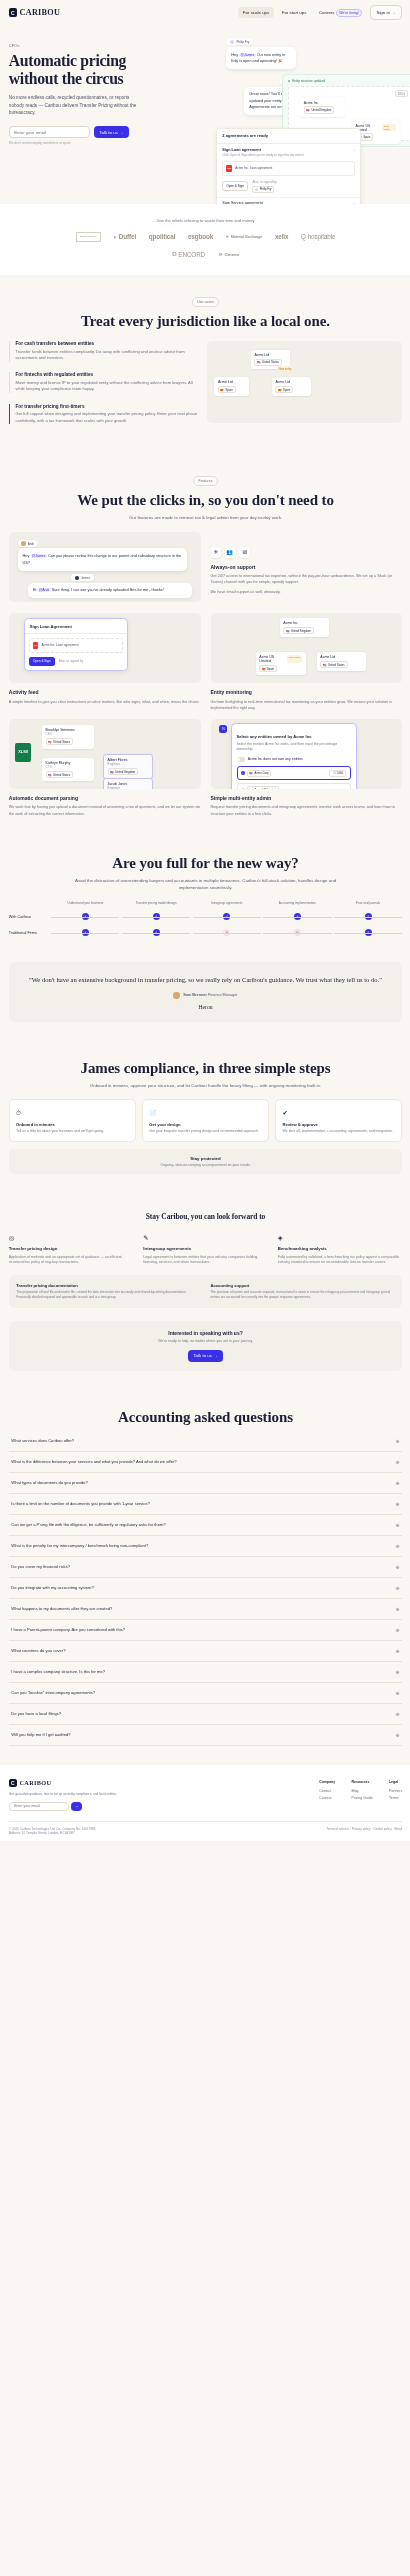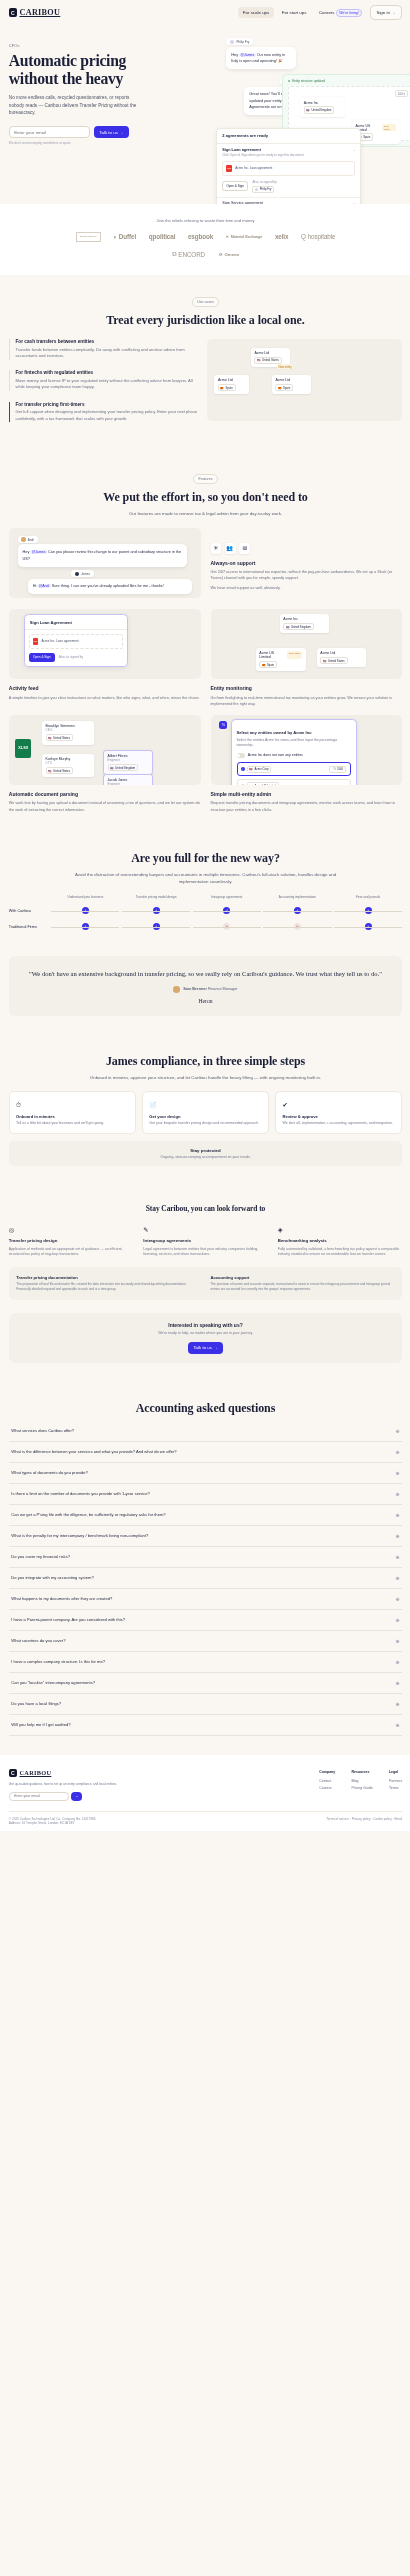--- a/index.html
+++ b/index.html
@@ -17,21 +17,21 @@
   .nav {
     height: 25px; display: flex; align-items: center;
     padding: 0 8.8px; justify-content: space-between;
   }
   .logo { display: flex; align-items: center; gap: 2.5px; }
   .logo-mark {
     width: 8.2px; height: 8.2px; background: #14182e; border-radius: 1.9px;
     display: flex; align-items: center; justify-content: center;
     color: #fff; font-size: 5px; font-weight: bold;
   }
-  .logo-text { font-family: "Liberation Serif", serif; font-weight: bold; font-size: 8.2px; letter-spacing: 0.3px; text-decoration: underline; }
+  .logo-text { font-family: "Liberation Serif", serif; font-weight: bold; font-size: 8.2px; letter-spacing: 0.3px; }
   .nav-right { display: flex; align-items: center; gap: 2.5px; }
   .nav-link { font-size: 4.4px; padding: 3.1px 5px; border-radius: 3.8px; color: #1b1f38; white-space: nowrap; }
   .nav-link.active { background: #efe9e0; }
   .pill-hiring {
     font-size: 3.5px; color: #3b2fe8; border: 0.3px solid #c6c1f5;
     border-radius: 5px; padding: 1.3px 2.5px; background: #f3f1fe; margin-left: 1.3px;
   }
   .btn-signin {
     font-size: 4.4px; border: 0.5px solid #ddd6cb; border-radius: 4.4px;
     padding: 3.8px 5.7px; background: #fdfbf8; white-space: nowrap;
@@ -92,21 +92,21 @@
   .logo-row + .logo-row { margin-top: 8.2px; gap: 14px; }
   .brand { font-size: 6.3px; color: #9d9383; font-weight: bold; letter-spacing: -0.1px; display: flex; align-items: center; gap: 1.9px; }
   .brand.light { font-weight: normal; }
 
   
   .sec { padding: 19px 8.8px; }
   .chip {
     display: inline-block; font-size: 3.5px; color: #6d7287; border: 0.4px solid #e2dcd2;
     border-radius: 5.7px; padding: 1.9px 4.4px; background: #fdfbf8;
   }
-  .sec h2 { font-family: "Liberation Serif", serif; font-size: 12px; letter-spacing: -0.1px; }
+  .sec h2 { font-family: "Liberation Serif", serif; font-size: 15px; letter-spacing: -0.1px; }
   .sec .lead { font-size: 4.4px; color: #5b6076; margin-top: 4.4px; line-height: 1.6; }
   .center { text-align: center; }
 
   
   .juris-wrap { display: flex; gap: 8.8px; margin-top: 11.3px; align-items: flex-start; }
   .juris-list { width: 189px; }
   .juris-item { border-left: 0.8px solid #e3ddd3; padding: 0 0 0 5.7px; margin-bottom: 10.7px; }
   .juris-item.on { border-left-color: #3b2fe8; }
   .juris-item h3 { font-size: 4.7px; }
   .juris-item p { font-size: 4.1px; color: #6a6f84; line-height: 1.6; margin-top: 2.5px; }
@@ -261,21 +261,21 @@
         <span>Sign Service agreement</span>
         <span class="muted">⌄</span>
       </div>
     </div>
   </div>
 
   <div style="position:relative;z-index:2;">
     <div class="eyebrow">CFOs</div>
     <h1>
       <span>Automatic pricing</span><br>
-      <span>without the heavy</span>
+      <span>without the circus</span>
     </h1>
     <p class="sub">No more endless calls, recycled questionnaires, or reports nobody reads — Caribou delivers Transfer Pricing without the bureaucracy.</p>
     <div class="cta-row">
       <input class="email-input" placeholder="Enter your email" style="">
       <button class="btn-primary">Talk to us  →</button>
     </div>
     <div class="fineprint">We don't send annoying newsletters or spam.</div>
   </div>
 </div>
 
@@ -354,21 +354,21 @@
           </div>
       </div>
       <div style="position:absolute;left:70px;top:25px;font-size:2.8px;color:#b07b1d;background:#fdf3dd;border-radius:1.9px;padding:0.6px 1.9px;">New entity</div>
     </div>
   </div>
 </div>
 
 <div class="sec">
   <div class="center">
     <span class="chip">Features</span>
-    <h2 style="margin-top:6.3px;">We put the effort in, so you don't need to</h2>
+    <h2 style="margin-top:6.3px;">We put the clicks in, so you don't need to</h2>
     <div class="lead">Our features are made to remove tax &amp; legal admin from your day-to-day work.</div>
   </div>
 
   <div class="fgrid">
     <div class="fcard-art">
       <div class="chat-tag" style="margin-left:3.8px;">
         <span class="avatar-dot" style="background:#d8a96a;"></span>
         <span>Andi</span>
       </div>
       <div class="chat-bub" style="width:calc(100% - 12.6px);margin:0.6px 0 0 3.8px;">

